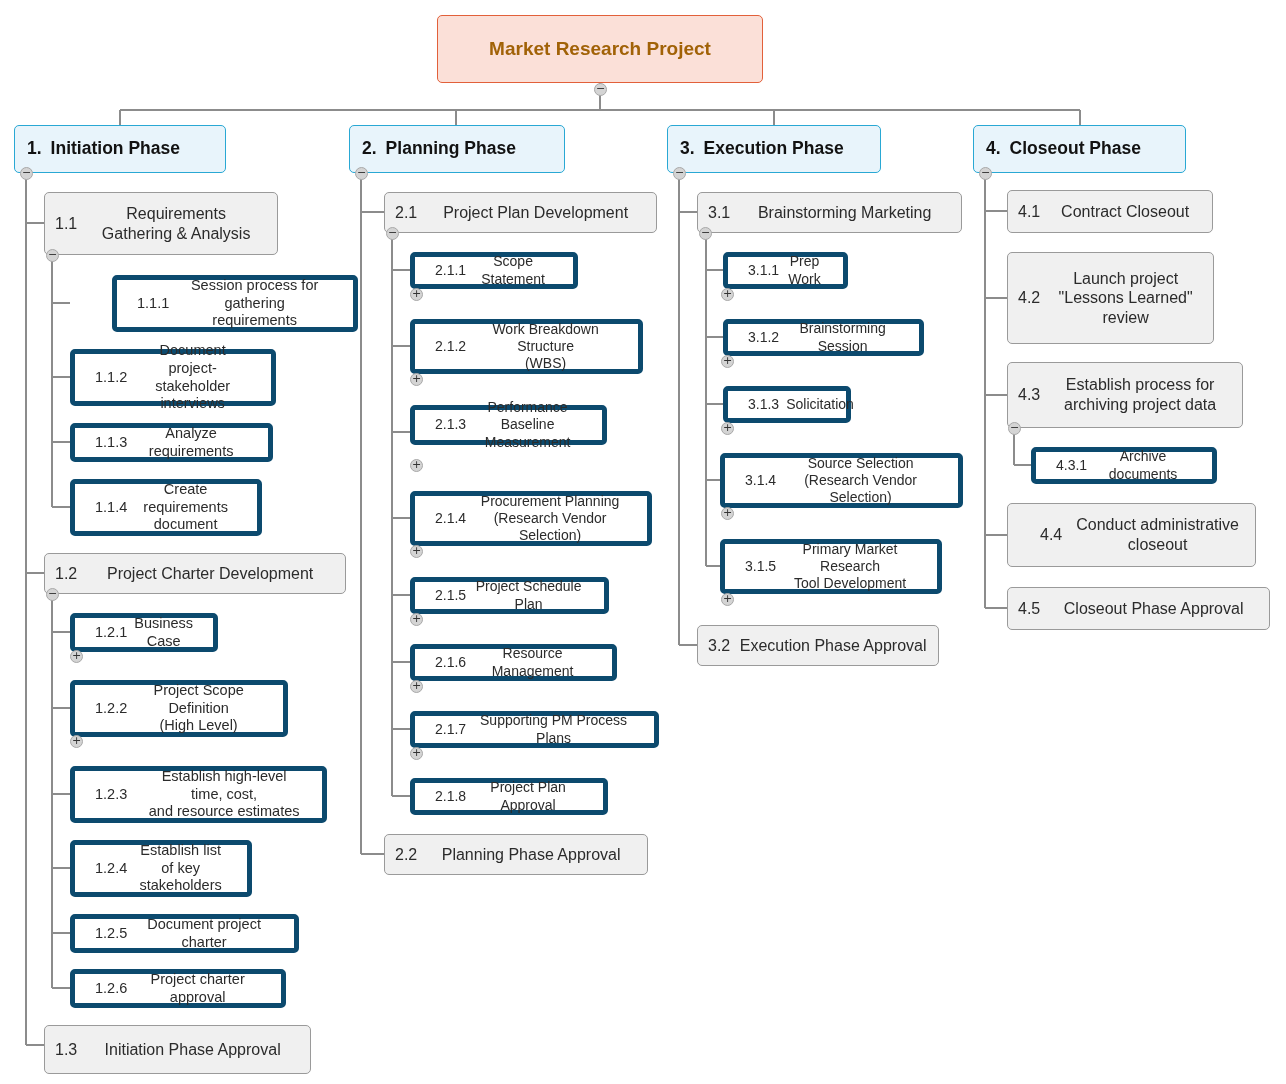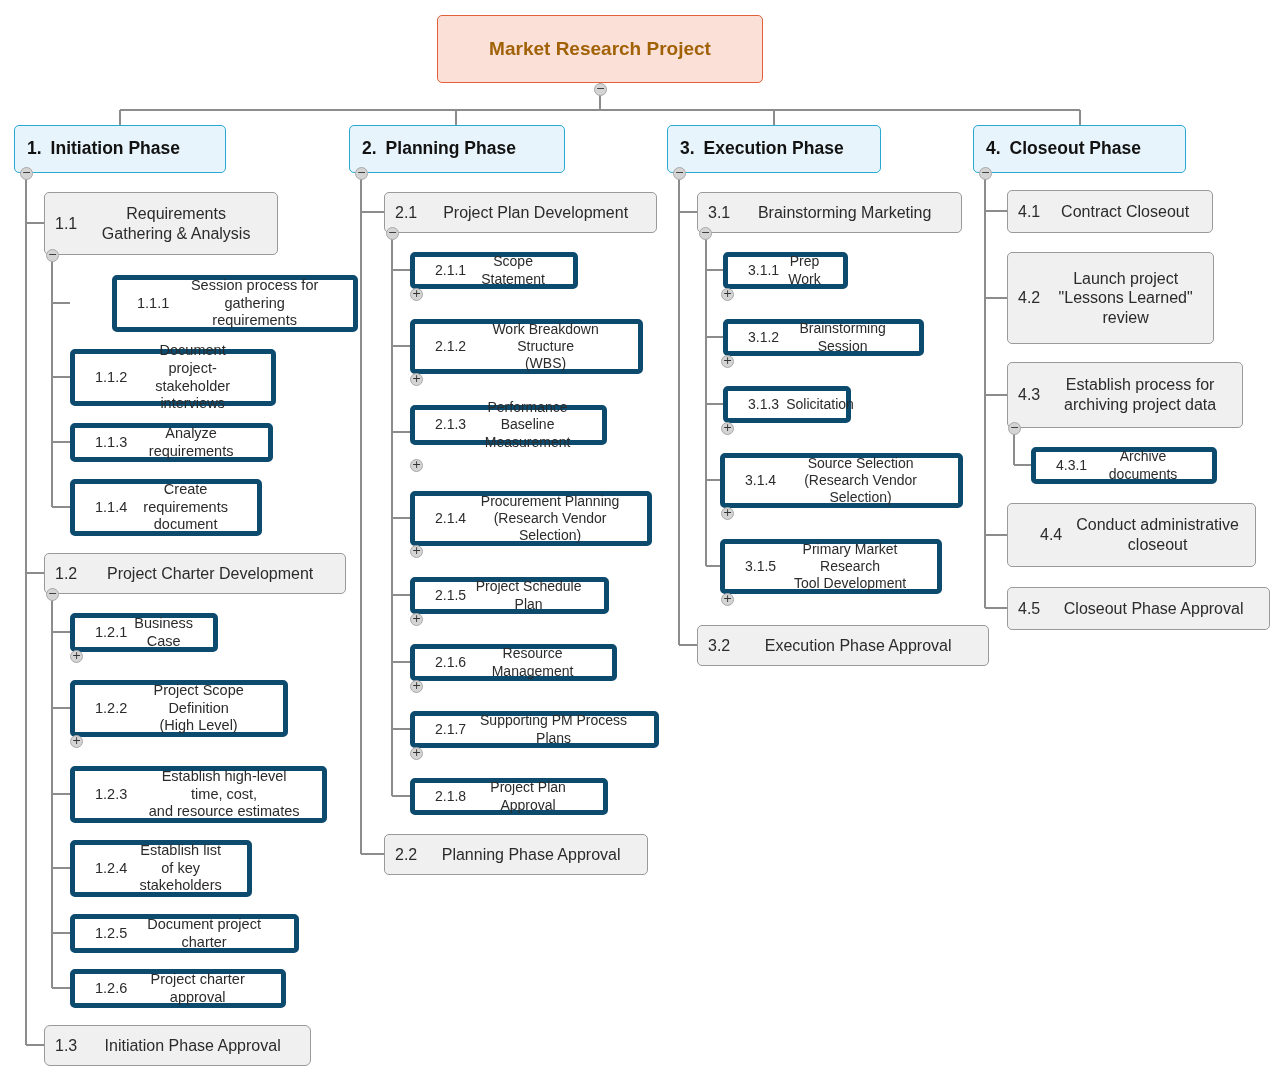--- a/index.html
+++ b/index.html
@@ -264,21 +264,21 @@
   </div>
   <div class="node n-l3 big" style="left:70px; top:914px; width:229px; height:39px;">
     <span class="num">1.2.5</span>
     <span class="txt">Document project charter</span>
   </div>
   <div class="node n-l3 big" style="left:70px; top:969px; width:216px; height:39px;">
     <span class="num">1.2.6</span>
     <span class="txt">Project charter approval</span>
   </div>
 
-  <div class="node n-l2" style="left:44px; top:1025px; width:267px; height:41px;border-radius:6px;">
+  <div class="node n-l2" style="left:44px; top:1025px; width:267px; height:49px;">
     <span class="num">1.3</span>
     <span class="txt">Initiation Phase Approval</span>
   </div>
 
   <div class="node n-phase" style="left:349px; top:125px; width:216px; height:48px;">
     <span class="num">2.</span>
     <span class="txt">Planning Phase</span>
   </div>
   <div class="toggle" style="left:355px; top:167px;">
     <span>−</span>
@@ -412,21 +412,21 @@
 
   <div class="node n-l3" style="left:720px; top:539px; width:222px; height:55px;">
     <span class="num">3.1.5</span>
     <span class="txt">Primary Market Research
 Tool Development</span>
   </div>
   <div class="toggle" style="left:721px; top:593px;">
     <span>+</span>
   </div>
 
-  <div class="node n-l2" style="left:697px; top:625px; width:292px; height:41px;">
+  <div class="node n-l2" style="left:697px; top:625px; width:242px; height:41px;">
     <span class="num">3.2</span>
     <span class="txt">Execution Phase Approval</span>
   </div>
 
   <div class="node n-phase" style="left:973px; top:125px; width:213px; height:48px;">
     <span class="num">4.</span>
     <span class="txt">Closeout Phase</span>
   </div>
   <div class="toggle" style="left:979px; top:167px;">
     <span>−</span>

